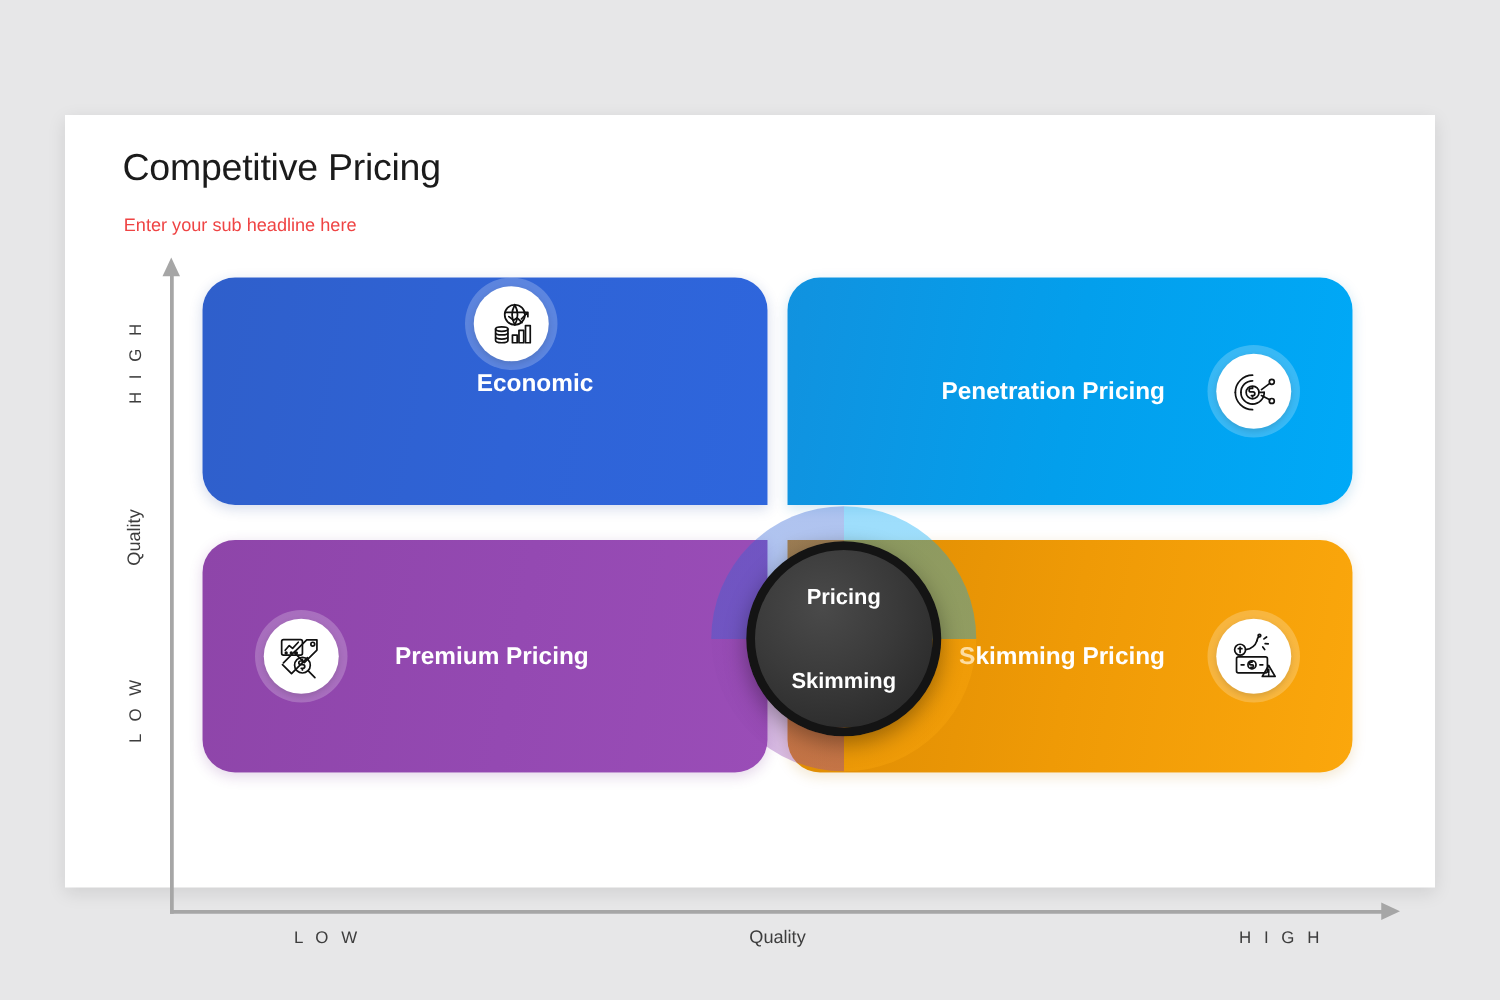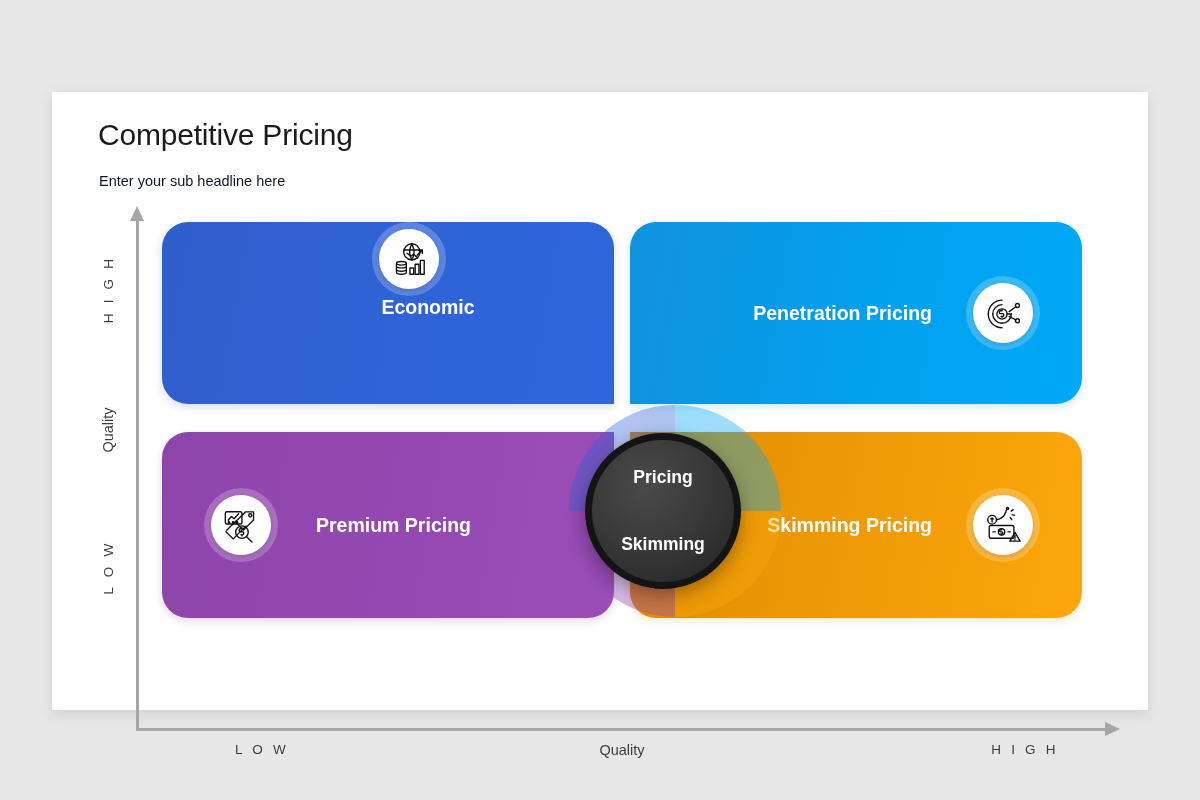--- a/index.html
+++ b/index.html
@@ -39,21 +39,21 @@
     color: #1b1b1b;
     letter-spacing: -0.2px;
     white-space: nowrap;
   }
   #subtitle {
     position: absolute;
     left: 47px;
     top: 81px;
     font-size: 14.5px;
     font-weight: 400;
-    color: #0f172a;
+    color: #ef4444;
     white-space: nowrap;
   }
 
   
   .axis-line {
     position: absolute;
     background: #a6a6a6;
   }
   #axis-y-line {
     left: 84px;
@@ -212,21 +212,21 @@
       conic-gradient(
         from 0deg,
         rgba(0,168,247,0.38) 0deg 90deg,
         rgba(251,167,12,0.38) 90deg 180deg,
         rgba(148,73,178,0.38) 180deg 270deg,
         rgba(47,99,214,0.38) 270deg 360deg
       );
   }
   #hub-core {
     position: absolute;
-    left: 16px; top: 28px;
+    left: 28px; top: 28px;
     width: 156px; height: 156px;
     border-radius: 50%;
     background: radial-gradient(circle at 38% 32%, #4a4a4a 0%, #3a3a3a 45%, #232323 100%);
     border: 7px solid #141414;
     display: flex;
     flex-direction: column;
     align-items: center;
     justify-content: center;
     box-shadow: 0 6px 18px rgba(0,0,0,0.35);
     gap: 44px;

